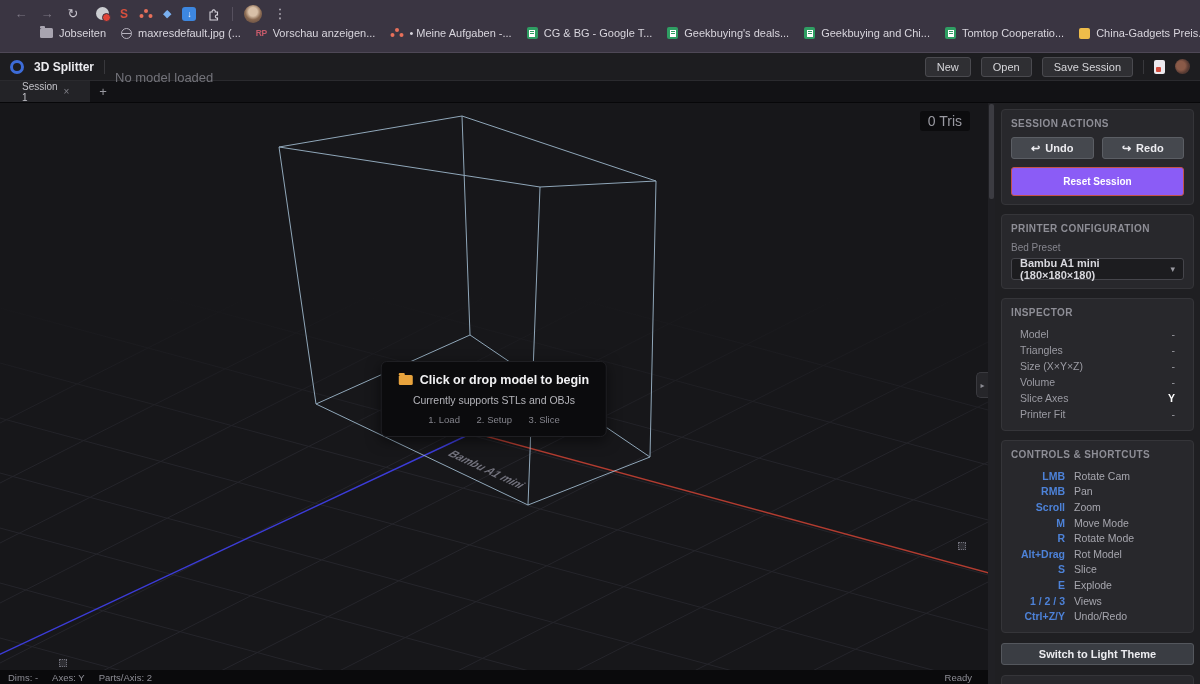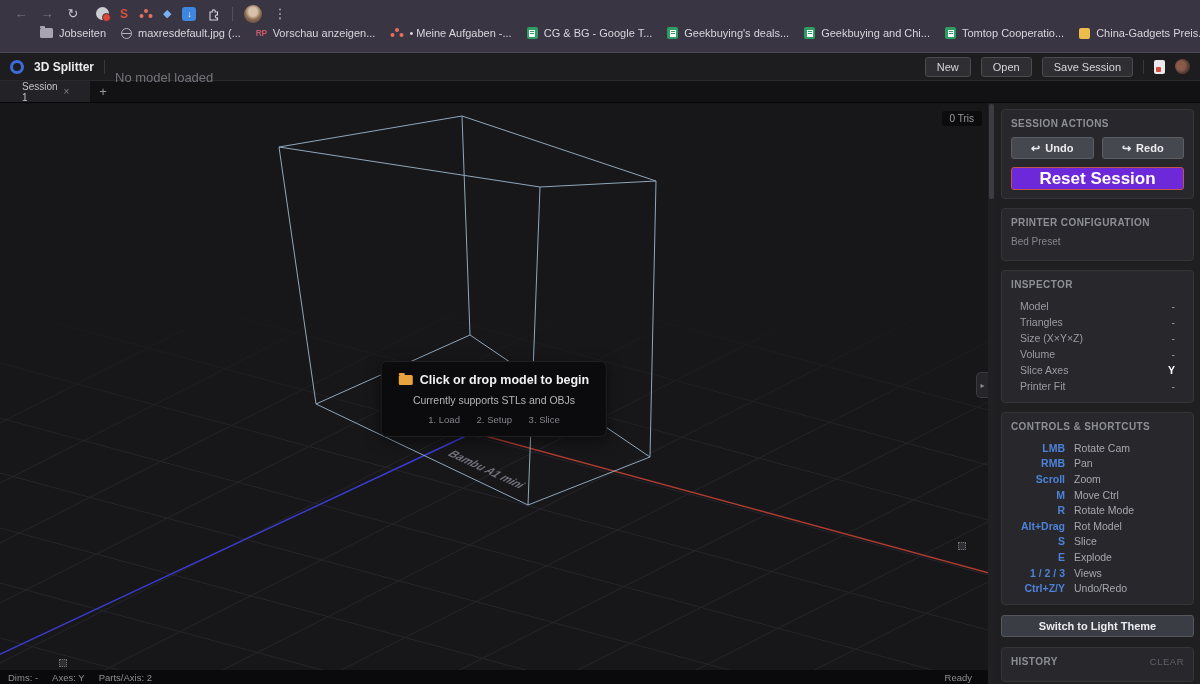--- a/index.html
+++ b/index.html
@@ -73,22 +73,22 @@
   
   #main { position:relative; height:581px; }
   #viewport { position:absolute; left:0; top:0; width:988px; height:567px; background:#17171a; overflow:hidden; }
   #statusbar { position:absolute; left:0; bottom:0; width:988px; height:14px; background:#0a0a0c; display:flex;
     align-items:center; padding:0 8px; font-size:9.5px; color:#8e8e96; }
   .sb-seg { margin-right:14px; }
   .sb-ready { margin-left:auto; margin-right:8px; }
   #scroll-strip { position:absolute; left:988px; top:0; bottom:0; width:7px; background:#202024; }
   #scroll-thumb { margin:1px; width:5px; height:95px; background:#3c3c42; border-radius:2px; }
 
-  .tris-badge { position:absolute; top:8px; right:6px; background:#0c0c0e; border-radius:3px; padding:2px 8px;
-    font-size:10px; color:#9a9aa2; }
+  .tris-badge { position:absolute; top:8px; right:18px; background:#0c0c0e; border-radius:3px; padding:2px 8px;
+    font-size:14px; color:#9a9aa2; }
   .overlay { position:absolute; top:258px; left:50%; transform:translateX(-50%); background:#0b0b0d;
     border:1px solid #1f1f23; border-radius:6px; padding:11px 17px; text-align:center; box-shadow:0 4px 14px rgba(0,0,0,.5); }
   .ov-title { font-size:12.5px; font-weight:bold; color:#f2f2f4; white-space:nowrap; display:flex; align-items:center; gap:7px; justify-content:center;}
   .ov-folder { width:14px; height:10px; background:#e8a33d; border-radius:1.5px; position:relative; display:inline-block; }
   .ov-folder::before { content:""; position:absolute; top:-2.5px; left:0; width:6px; height:2.5px; background:#e8a33d;
     border-radius:1px 1px 0 0; }
   .ov-sub { font-size:10.5px; color:#b4b4ba; margin-top:7px; white-space:nowrap; }
   .ov-steps { font-size:9.5px; color:#84848c; margin-top:8px; }
   .ov-steps span { margin:0 7px; }
   .collapse-handle { position:absolute; top:269px; right:0; width:12px; height:26px; background:#26262a;
@@ -97,22 +97,22 @@
   .axis-handle { position:absolute; width:8px; height:8px; background:#2e2e33; border:1px dotted #70707a; }
 
   
   #sidebar { position:absolute; left:995px; right:0; top:0; bottom:0; background:#1f1f22; padding:6px 6px; overflow:hidden; }
   .card { background:#28282c; border:1px solid #353539; border-radius:4px; padding:8px 9px; margin-bottom:9px; }
   .card-title { font-size:10px; font-weight:bold; color:#8e8e96; letter-spacing:.4px; margin-bottom:8px; }
   .btn-row { display:flex; gap:8px; }
   .btn-gray { flex:1; height:22px; background:#45484e; border:1px solid #5b5e64; border-radius:3px; color:#ececf0;
     font-size:11px; font-weight:bold; display:flex; align-items:center; justify-content:center; gap:5px;
     font-family:inherit; cursor:pointer; }
-  .btn-danger { width:100%; height:23px; margin-top:8px; background:#6d28d9; border:1px solid #c4524c; border-radius:3px;
-    color:#fff; font-size:17px; font-weight:bold; font-family:inherit; cursor:pointer; }
+  .btn-danger { width:100%; height:29px; margin-top:8px; background:#8b5cf6; border:1px solid #c4524c; border-radius:3px;
+    color:#fff; font-size:10px; font-weight:bold; font-family:inherit; cursor:pointer; }
   .field-label { font-size:10px; color:#85858d; margin-bottom:5px; }
   .select { height:22px; background:#1c1c1f; border:1px solid #45454b; border-radius:3px; display:flex; align-items:center;
     justify-content:space-between; padding:0 8px; }
   .select-text { font-size:11px; font-weight:bold; color:#d8d8de; }
   .select-chev { font-size:9px; color:#9a9aa2; }
   .insp-row { display:flex; justify-content:space-between; font-size:10.5px; color:#9b9ba3; padding:2px 9px; }
   .val-strong { color:#ffffff; font-weight:bold; }
   .sc-row { display:flex; font-size:10.5px; padding:1.8px 0; }
   .sc-key { width:54px; text-align:right; font-weight:bold; color:#4d82d8; flex-shrink:0; }
   .sc-desc { margin-left:9px; color:#a6a6ae; }
@@ -304,20 +304,24 @@
           <span>↪</span>
           <span>Redo</span>
         </button>
       </div>
       <button class="btn-danger">Reset Session</button>
     </div>
 
     <div class="card">
       <div class="card-title">PRINTER CONFIGURATION</div>
       <div class="field-label">Bed Preset</div>
+      <div class="select">
+        <span class="select-text">Bambu A1 mini (180×180×180)</span>
+        <span class="select-chev">▾</span>
+      </div>
     </div>
 
     <div class="card">
       <div class="card-title">INSPECTOR</div>
       <div class="insp-row">
         <span>Model</span>
         <span>-</span>
       </div>
       <div class="insp-row">
         <span>Triangles</span>
@@ -350,21 +354,21 @@
       <div class="sc-row">
         <span class="sc-key">RMB</span>
         <span class="sc-desc">Pan</span>
       </div>
       <div class="sc-row">
         <span class="sc-key">Scroll</span>
         <span class="sc-desc">Zoom</span>
       </div>
       <div class="sc-row">
         <span class="sc-key">M</span>
-        <span class="sc-desc">Move Ctrl</span>
+        <span class="sc-desc">Move Mode</span>
       </div>
       <div class="sc-row">
         <span class="sc-key">R</span>
         <span class="sc-desc">Rotate Mode</span>
       </div>
       <div class="sc-row">
         <span class="sc-key">Alt+Drag</span>
         <span class="sc-desc">Rot Model</span>
       </div>
       <div class="sc-row">

